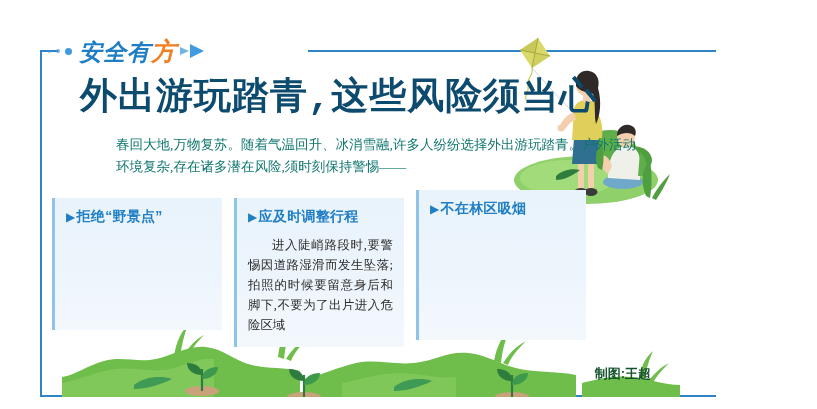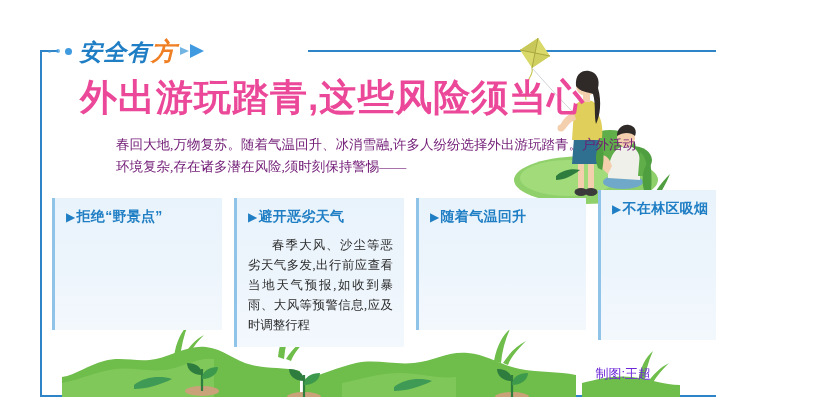--- a/index.html
+++ b/index.html
@@ -54,30 +54,30 @@
     border-left:9px solid #5aa8dd;margin-left:1px;opacity:.85;
   }
   .arrow-lg{
     width:0;height:0;border-top:7px solid transparent;border-bottom:7px solid transparent;
     border-left:14px solid #3f9ae0;margin-left:1px;
   }
 
   
   .title{
     position:absolute;left:80px;top:62px;width:570px;
-    font-family:Liberation Sans, sans-serif;
-    font-weight:bold;font-size:37px;line-height:48px;color:#ec4899;
+    font-family:Liberation Mono, monospace;
+    font-weight:bold;font-size:37px;line-height:48px;color:#0c4a6e;
     letter-spacing:1px;z-index:5;white-space:nowrap;
   }
 
   
   .lead{
     position:absolute;left:116px;top:122px;width:520px;
     font-family:"Liberation Serif","DejaVu Serif",serif;
-    font-size:13.5px;line-height:22px;color:#701a75;
+    font-size:13.5px;line-height:22px;color:#0f766e;
     text-align:justify;z-index:5;
   }
 
   
   .cards{
     position:absolute;left:52px;top:186px;width:716px;height:150px;
     display:flex;gap:12px;z-index:5;align-items:flex-start;
   }
   .card{
     width:170px;
@@ -97,21 +97,21 @@
   .card-body{
     font-family:"Liberation Serif","DejaVu Serif",serif;
     font-size:12.4px;line-height:20px;color:#2b2b2b;
     text-indent:24px;text-align:justify;
   }
 
   
   .credit{
     position:absolute;right:65px;bottom:38px;
     font-family:"Liberation Sans","DejaVu Sans",sans-serif;
-    font-weight:normal;font-size:13px;color:#6d28d9;z-index:6;
+    font-weight:bold;font-size:13px;color:#14532d;z-index:6;
   }
 
   
   .illo{
     position:absolute;right:46px;top:16px;width:180px;height:180px;z-index:3;
   }
   .illo svg{display:block;}
 
   
   .grass{
@@ -256,27 +256,24 @@
   <div class="title">外出游玩踏青,这些风险须当心</div>
 
   <div class="lead">春回大地,万物复苏。随着气温回升、冰消雪融,许多人纷纷选择外出游玩踏青。户外活动环境复杂,存在诸多潜在风险,须时刻保持警惕——</div>
 
   <div class="cards">
 
     <div class="card">
       <div class="card-head"><span class="tri">▶</span><span>拒绝“野景点”</span></div>
     </div>
 
+
     <div class="card">
-      <div class="card-head"><span class="tri">▶</span><span>避开恶劣天气</span></div>
-      <div class="card-body">春季大风、沙尘等恶劣天气多发,出行前应查看当地天气预报,如收到暴雨、大风等预警信息,应及时调整行程</div>
-    </div>
-
-    <div class="card">
-      <div class="card-head"><span class="tri">▶</span><span>随着气温回升</span></div>
+      <div class="card-head"><span class="tri">▶</span><span>应及时调整行程</span></div>
+      <div class="card-body">进入陡峭路段时,要警惕因道路湿滑而发生坠落;拍照的时候要留意身后和脚下,不要为了出片进入危险区域</div>
     </div>
 
     <div class="card tall">
       <div class="card-head"><span class="tri">▶</span><span>不在林区吸烟</span></div>
     </div>
 
   </div>
 
   <div class="credit">制图:王超</div>
 

